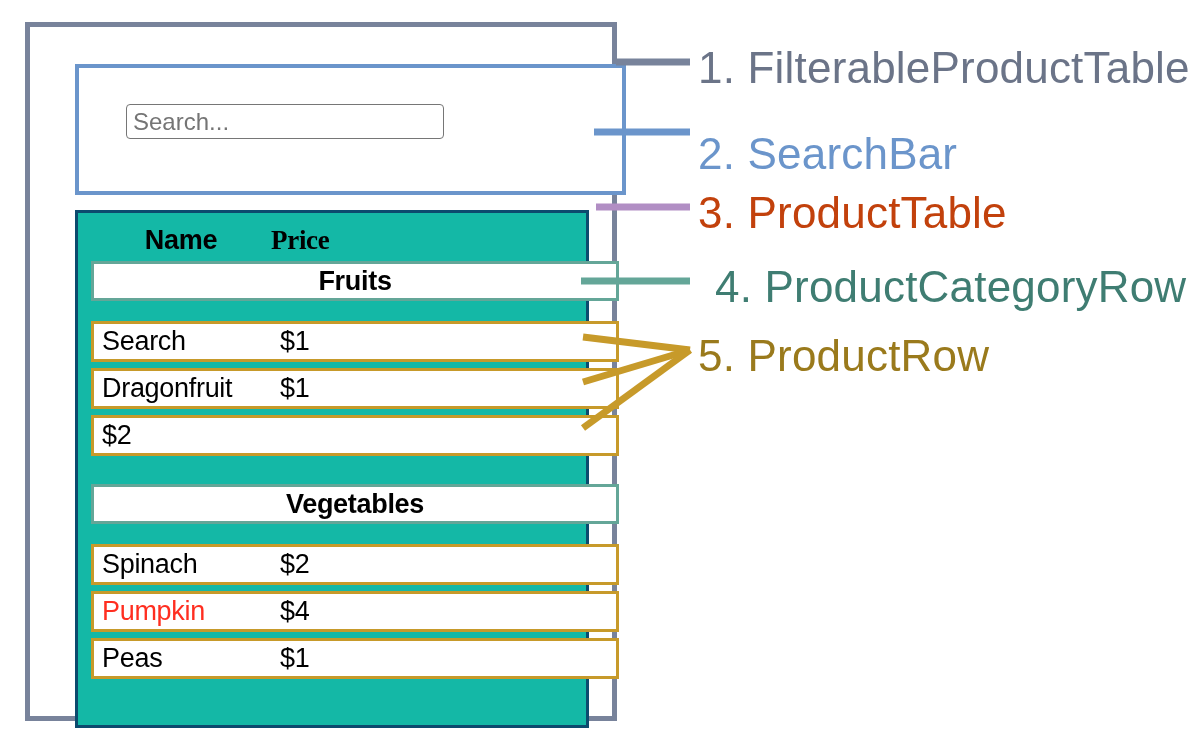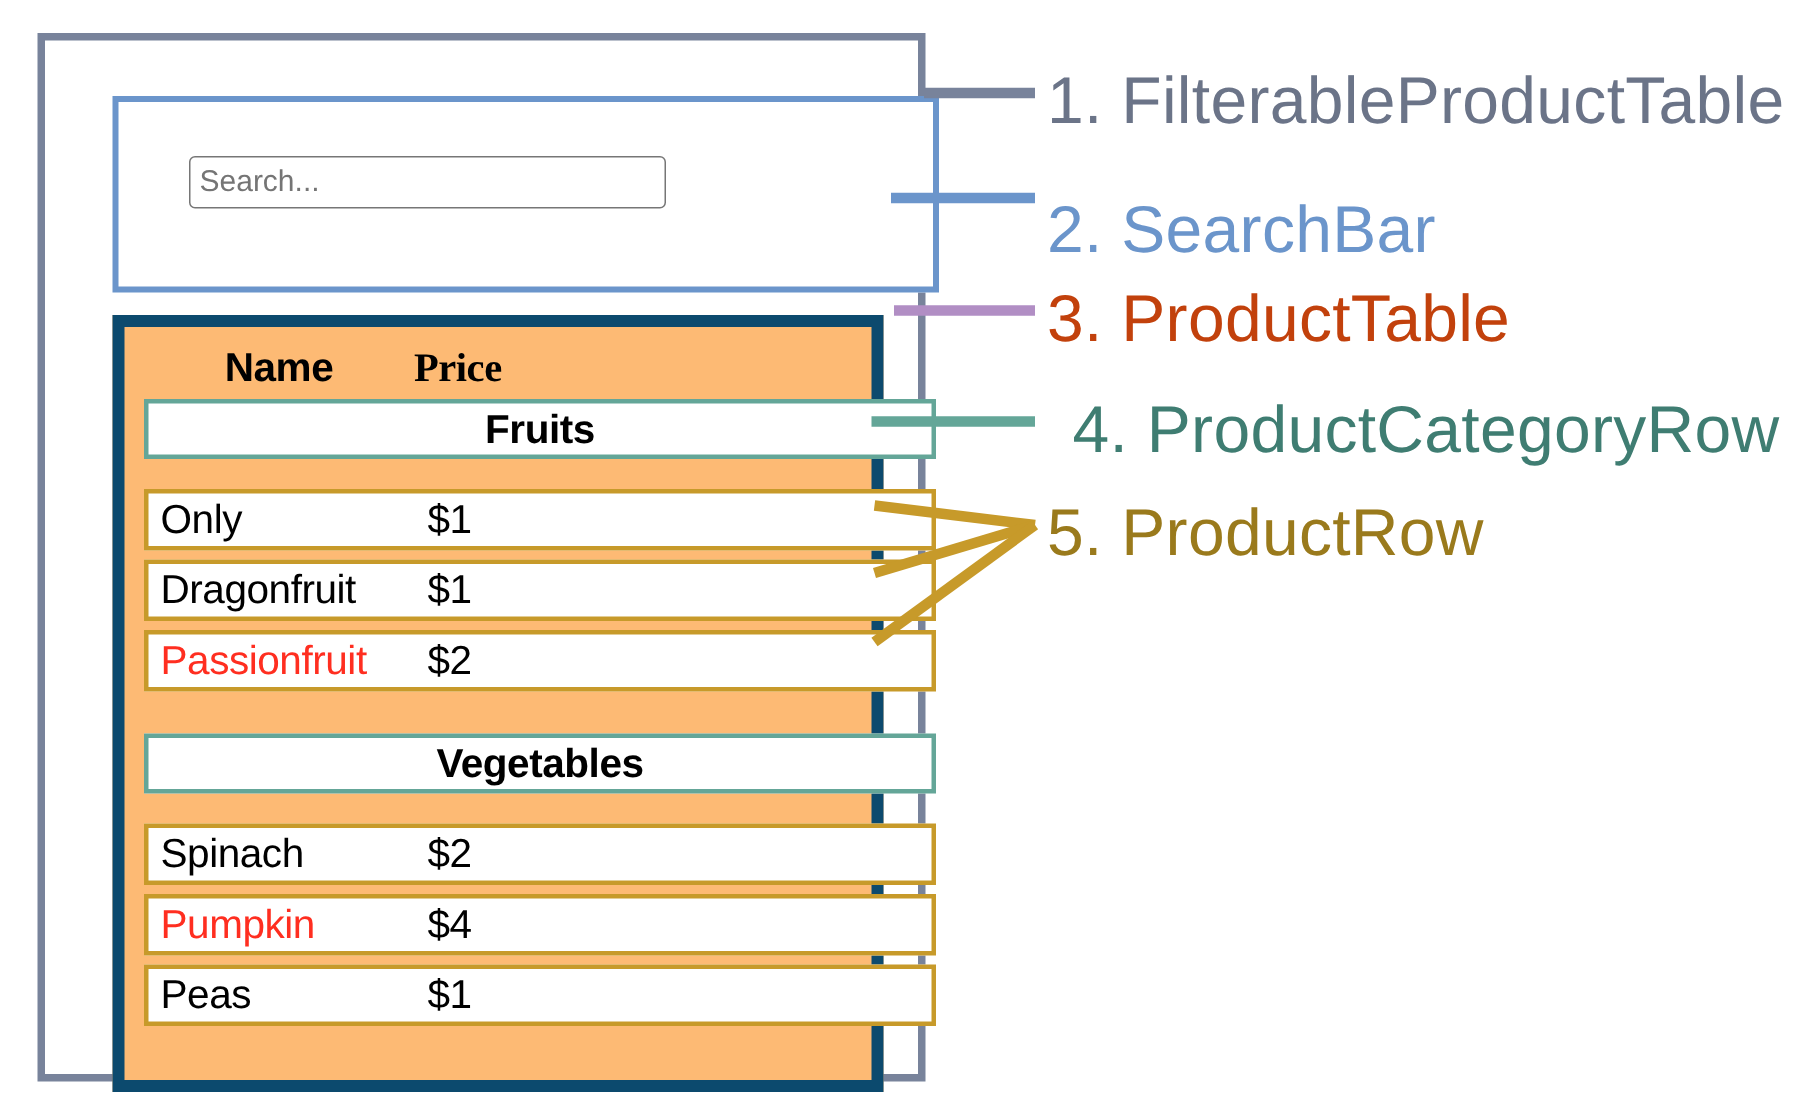--- a/index.html
+++ b/index.html
@@ -51,21 +51,21 @@
     position: absolute;
     left: 47px;
     top: 36px;
     width: 318px;
     height: 35px;
     box-sizing: border-box;
     border: 1.5px solid #767676;
     border-radius: 4px;
     background: #ffffff;
     font-family: "Liberation Sans", sans-serif;
-    font-size: 20px;
+    font-size: 24px;
     color: #000000;
     padding: 0 6px;
     outline: none;
   }
   #search-input::placeholder {
     color: #757575;
     opacity: 1;
   }
 
   #stock-filter-row {
@@ -99,23 +99,23 @@
     line-height: 1;
   }
 
   
   #product-table {
     position: absolute;
     left: 45px;
     top: 183px;
     width: 514px;
     height: 518px;
-    border: 8px solid #0c4a6e;
-    box-sizing: border-box;
-    background: #fdba74;
+    border: 3px solid #0c4a6e;
+    box-sizing: border-box;
+    background: #14b8a6;
   }
 
   .table-inner {
     position: absolute;
     left: 13px;
     top: 6px;
     width: 528px;
   }
 
   .table-head {
@@ -221,29 +221,28 @@
         <div class="table-head">
           <span class="th name">Name</span>
           <span class="th price">Price</span>
         </div>
 
         <div class="category-row">
           <span class="cat-label">Fruits</span>
         </div>
 
         <div class="product-row">
-          <span class="cell-name">Only</span>
+          <span class="cell-name">Search</span>
           <span class="cell-price">$1</span>
         </div>
         <div class="product-row">
           <span class="cell-name">Dragonfruit</span>
           <span class="cell-price">$1</span>
         </div>
         <div class="product-row out-of-stock">
-          <span class="cell-name">Passionfruit</span>
           <span class="cell-price">$2</span>
         </div>
 
         <div class="group-gap"></div>
 
         <div class="category-row">
           <span class="cat-label">Vegetables</span>
         </div>
 
         <div class="product-row">

